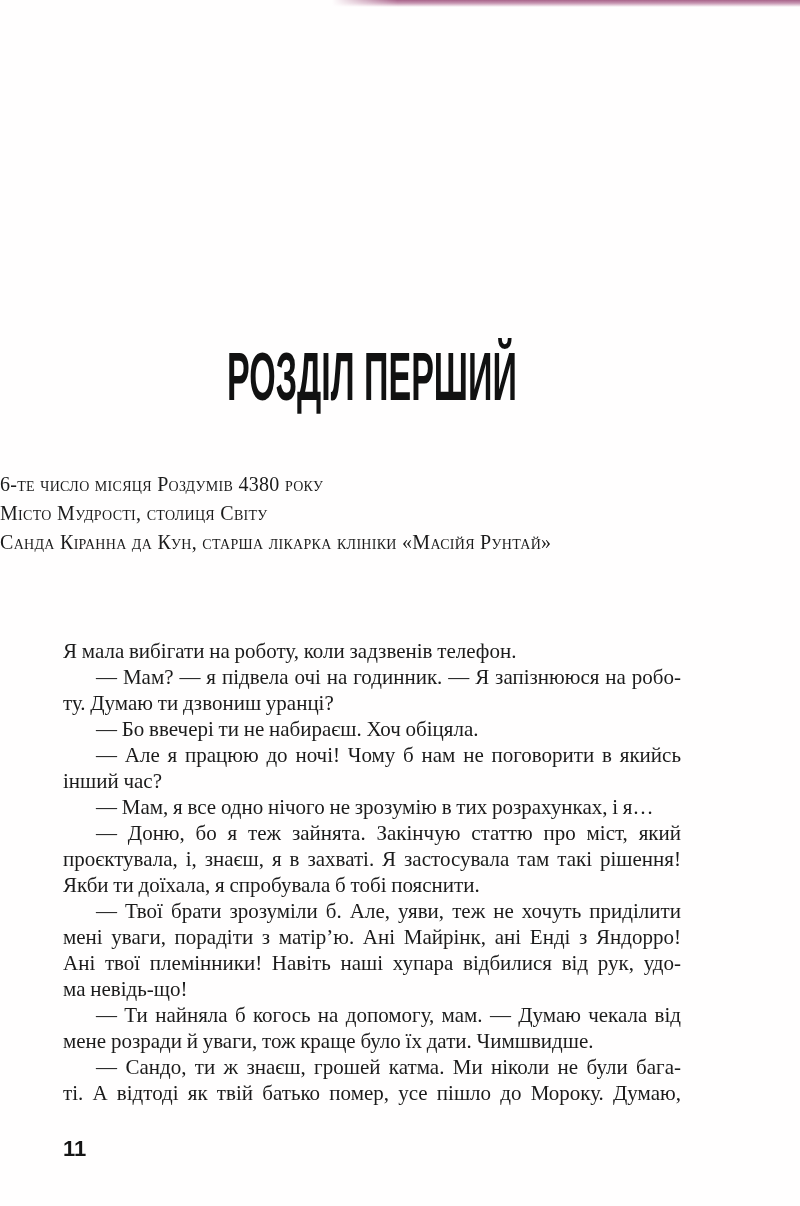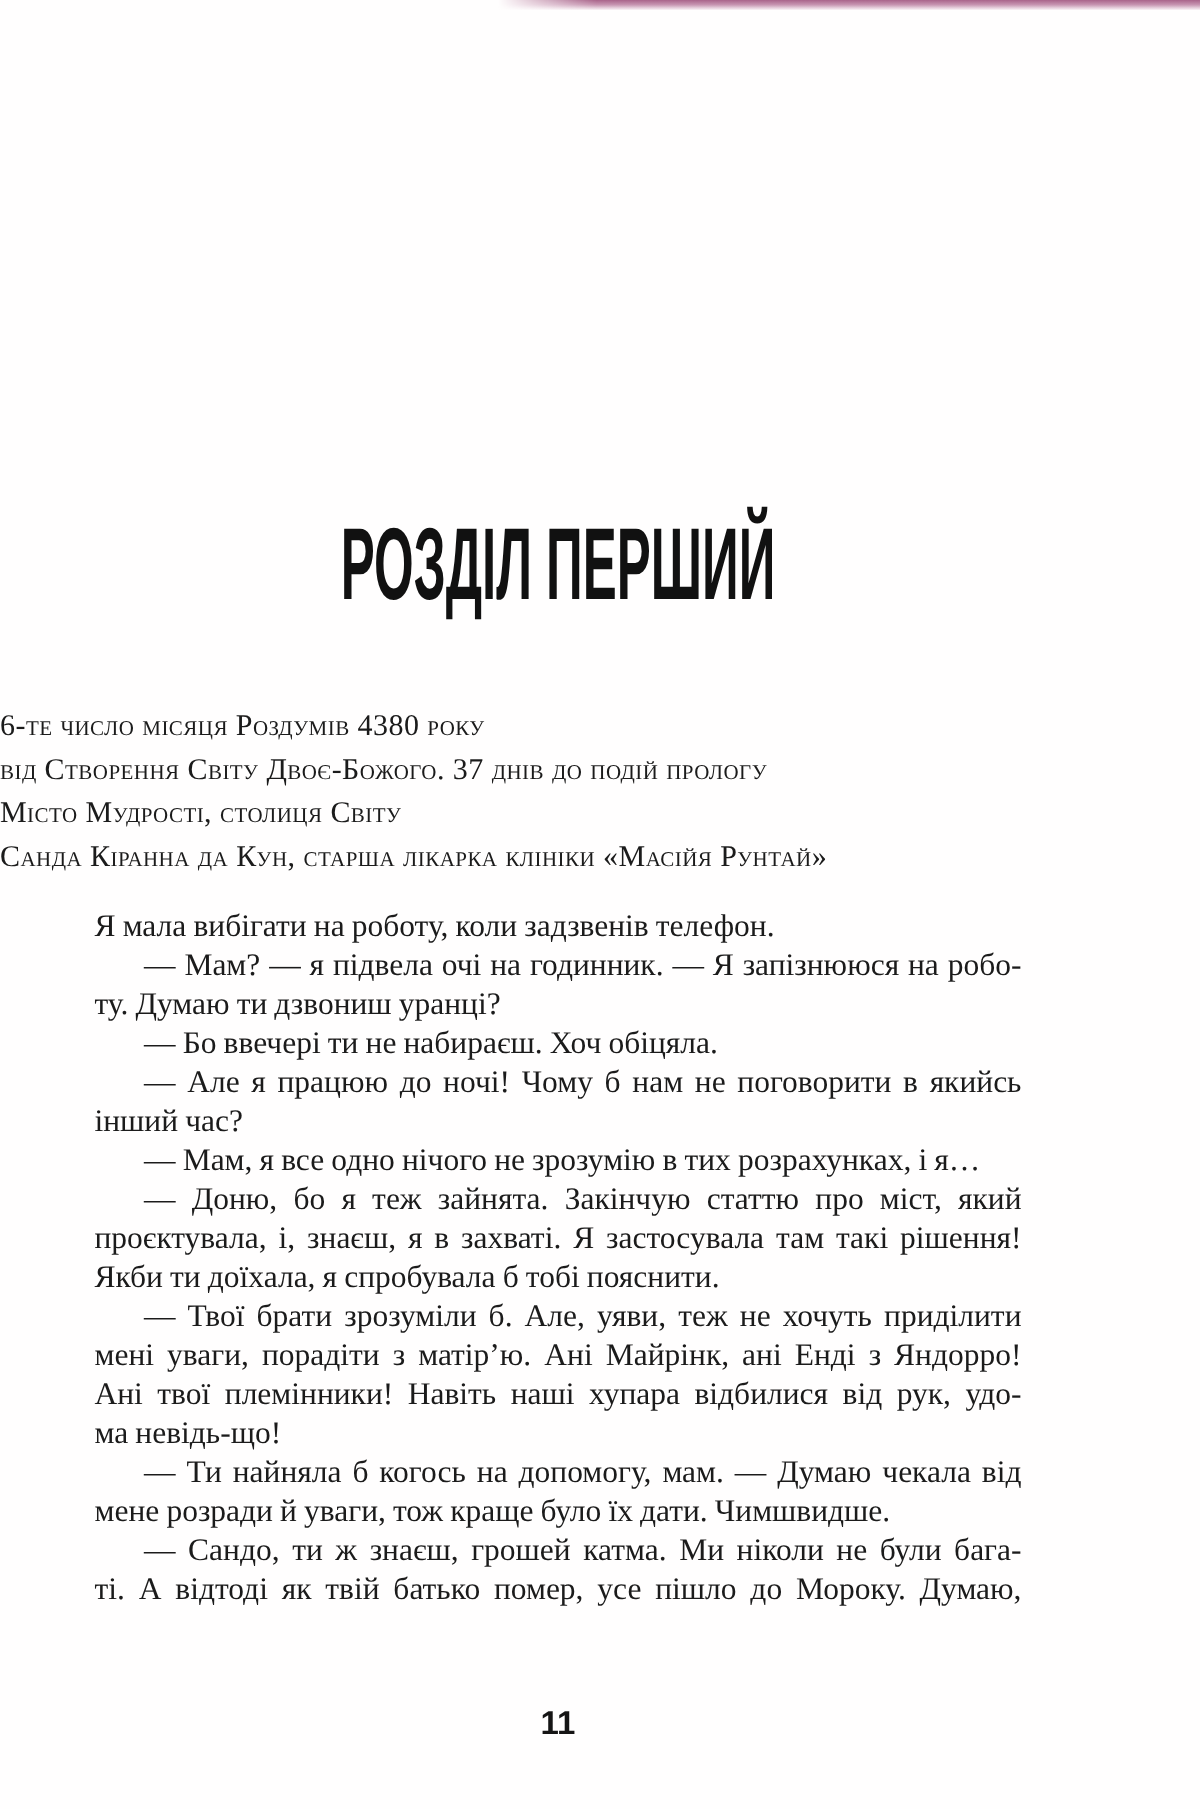--- a/index.html
+++ b/index.html
@@ -53,21 +53,21 @@
     left: 0;
     width: 800px;
     text-align: left;
     font-variant: small-caps;
     font-size: 20px;
     line-height: 29px;
     letter-spacing: 0.3px;
   }
   .body-text {
     position: absolute;
-    top: 604px;
+    top: 638px;
     left: 63px;
     width: 618px;
     font-size: 21px;
     line-height: 26px;
     word-spacing: -0.5px;
   }
   .body-text .line {
     text-align: justify;
     text-align-last: justify;
   }
@@ -75,39 +75,38 @@
     text-align-last: left;
   }
   .body-text .line.indented {
     text-indent: 33px;
   }
   .page-number {
     position: absolute;
     top: 1136px;
     left: 63px;
     width: 618px;
-    text-align: center;
+    text-align: left;
     font-family: "Liberation Sans", sans-serif;
     font-weight: bold;
     font-size: 22px;
     color: #151515;
   }
 </style>
 </head>
 <body>
 
 <div class="sheet">
 
   <div class="accent-bar"></div>
 
   <h1 class="chapter-heading">РОЗДІЛ ПЕРШИЙ</h1>
 
   <div class="epigraph" id="epigraph">
       <div class="line">6-те число місяця Роздумів 4380 року</div>
-      <div class="line">від Створення Світу Двоє-Божого. 37 днів до подій прологу</div>
       <div class="line">Місто Мудрості, столиця Світу</div>
       <div class="line">Санда Кіранна да Кун, старша лікарка клініки «Масійя Рунтай»</div>
     </div>
 
   <div class="body-text" id="body-text">
       <div class="paragraph">
         <div class="line last">Я мала вибігати на роботу, коли задзвенів телефон.</div>
       </div>
       <div class="paragraph">
         <div class="line indented">— Мам? — я підвела очі на годинник. — Я запізнююся на робо-</div>

